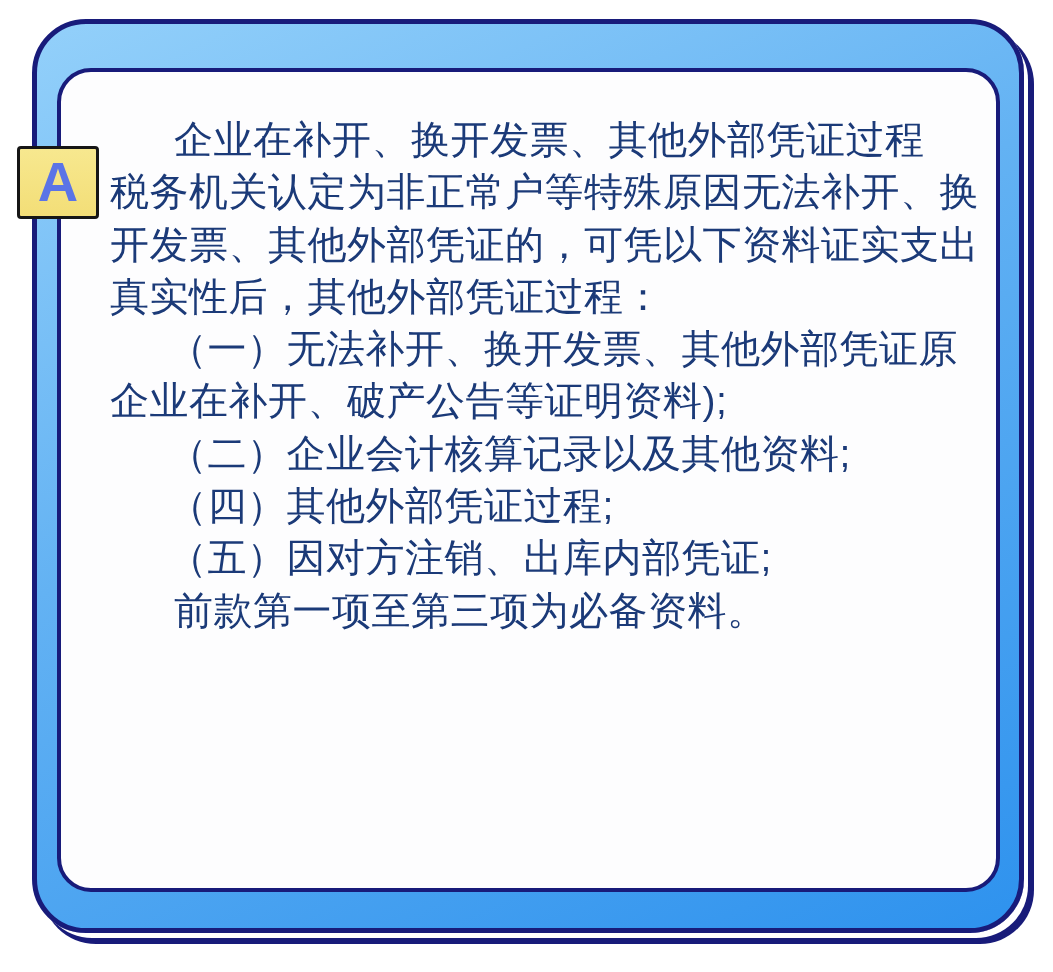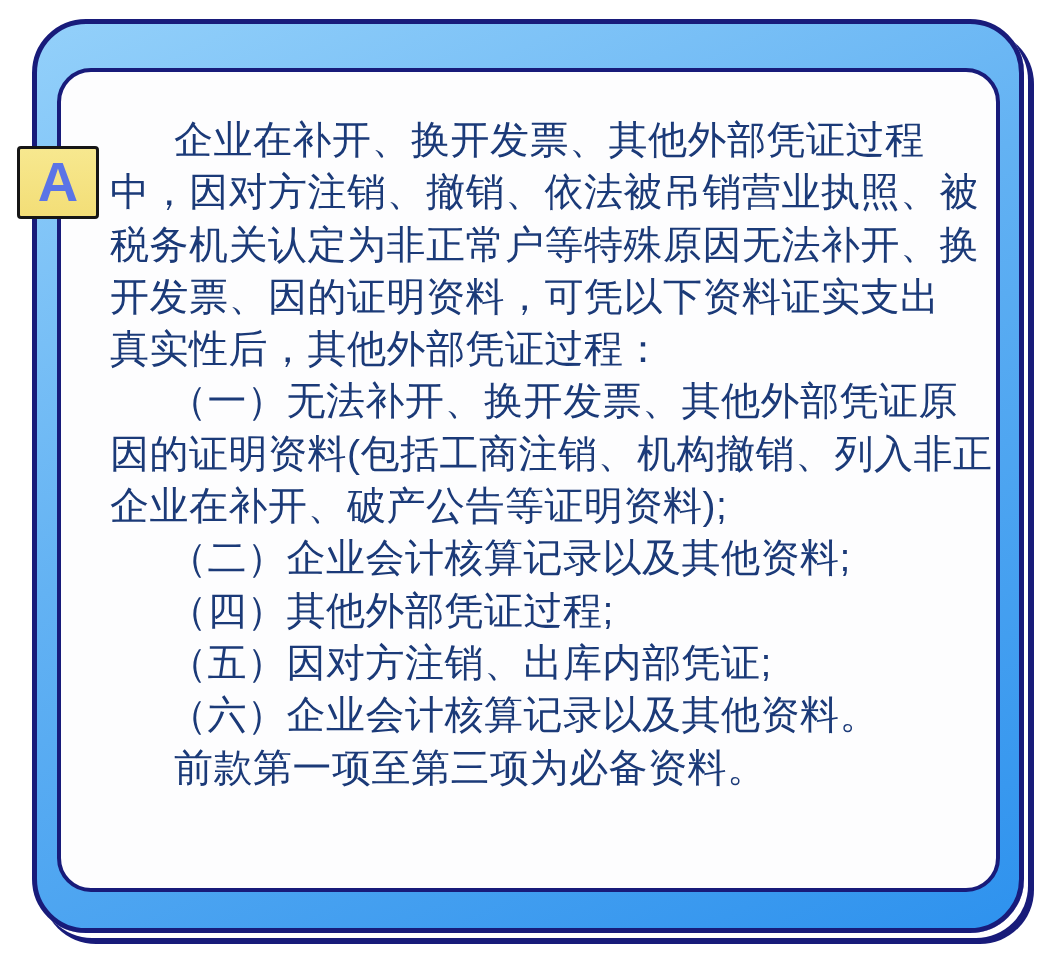--- a/index.html
+++ b/index.html
@@ -82,31 +82,28 @@
 </style>
 </head>
 <body>
 
 <div class="stage">
 
   <div class="card">
     <div class="panel">
       <div class="text-block">
         <div class="line indent">企业在补开、换开发票、其他外部凭证过程</div>
-        <div class="line">中，因对方注销、撤销、依法被吊销营业执照、被</div>
         <div class="line">税务机关认定为非正常户等特殊原因无法补开、换</div>
-        <div class="line">开发票、因的证明资料，可凭以下资料证实支出</div>
+        <div class="line">开发票、其他外部凭证的，可凭以下资料证实支出</div>
         <div class="line">真实性后，其他外部凭证过程：</div>
         <div class="line indent-paren">（一）无法补开、换开发票、其他外部凭证原</div>
-        <div class="line">因的证明资料(包括工商注销、机构撤销、列入非正</div>
         <div class="line">企业在补开、破产公告等证明资料);</div>
         <div class="line indent-paren">（二）企业会计核算记录以及其他资料;</div>
         <div class="line indent-paren">（四）其他外部凭证过程;</div>
         <div class="line indent-paren">（五）因对方注销、出库内部凭证;</div>
-        <div class="line indent-paren">（六）企业会计核算记录以及其他资料。</div>
         <div class="line indent">前款第一项至第三项为必备资料。</div>
       </div>
     </div>
   </div>
 
   <div class="badge">
     <span class="badge-letter">A</span>
   </div>
 
 </div>

